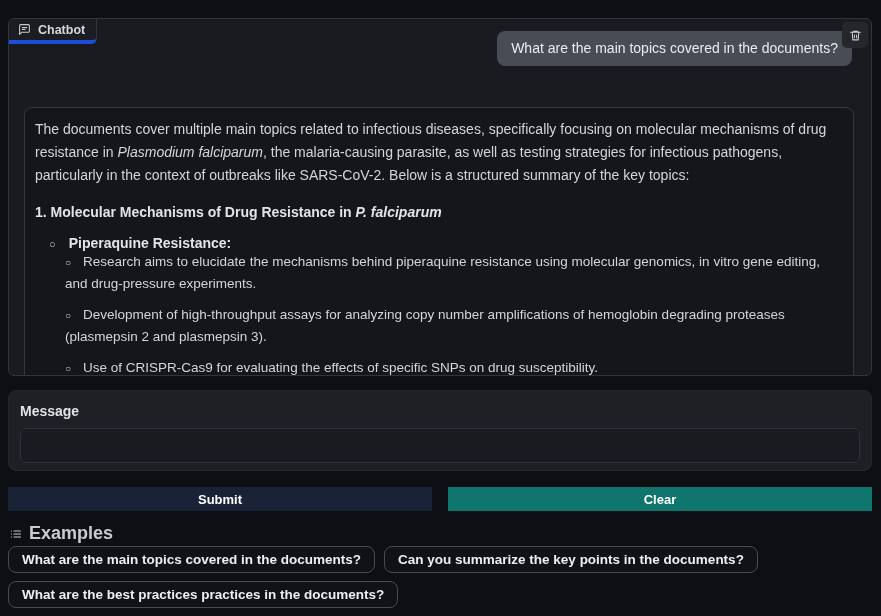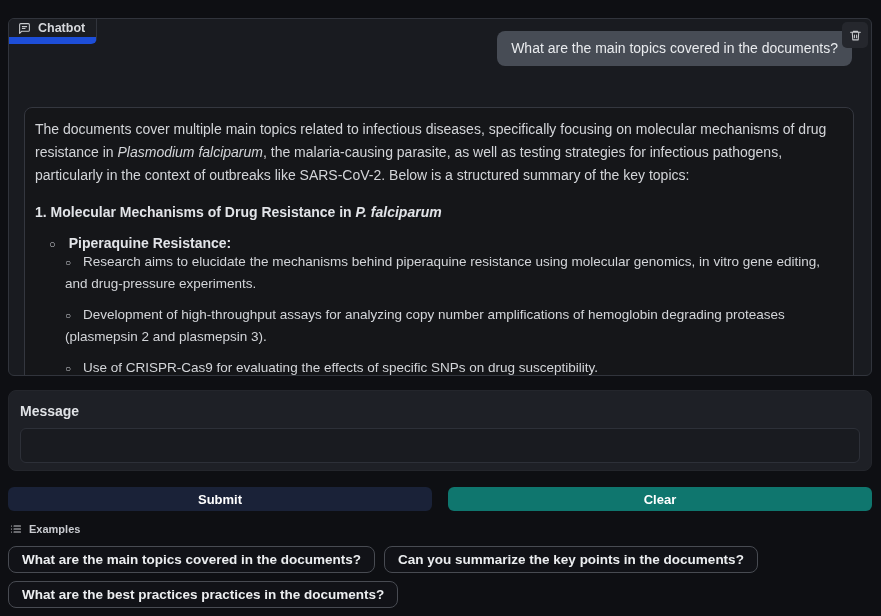--- a/index.html
+++ b/index.html
@@ -19,21 +19,21 @@
     background: #191b20;
     border: 1px solid #31343c;
     border-radius: 6px;
     overflow: hidden;
   }
   .panel-label {
     position: absolute; left: 0; top: 0;
     display: flex; align-items: center; gap: 7px;
     height: 25px; padding: 0 11px 0 9px;
     border-right: 1px solid #31343c;
-    border-bottom: 7px solid #1d4ed8;
+    border-bottom: 4px solid #1d4ed8;
     border-radius: 5px 0 6px 0;
     background: #1b1d22;
     color: #d6d8dc; font-size: 12.5px; font-weight: 700;
     z-index: 3;
   }
   .trash-btn {
     position: absolute; top: 3px; right: 3px;
     width: 26px; height: 26px;
     display: flex; align-items: center; justify-content: center;
     background: #25272d; border: none; border-radius: 5px;
@@ -96,33 +96,33 @@
     padding: 7px 10px;
   }
 
   
   .btn-row {
     position: absolute; left: 8px; top: 487px; width: 864px;
     display: flex; gap: 16px;
   }
   .btn-row button {
     flex: 1; height: 24px;
-    border: none; border-radius: 6px;
+    border: none; border-radius: 0;
     color: #ffffff; font-family: "Liberation Sans", sans-serif;
     font-size: 13px; font-weight: 700;
     cursor: pointer;
   }
   .btn-submit { background: #1a2238; }
   .btn-clear  { background: #0f766e; }
 
   
   .examples-label {
     position: absolute; left: 10px; top: 523px;
     display: flex; align-items: center; gap: 7px;
-    color: #c9cbd0; font-size: 11px; font-weight: 600;
+    color: #c9cbd0; font-size: 18px; font-weight: 600;
   }
   .examples {
     position: absolute; left: 8px; top: 546px; width: 866px;
     display: flex; flex-wrap: wrap; gap: 8px 9px;
     align-content: flex-start;
   }
   .example-btn {
     height: 27px; padding: 0 13px;
     background: #111217;
     border: 1px solid #484b52;

